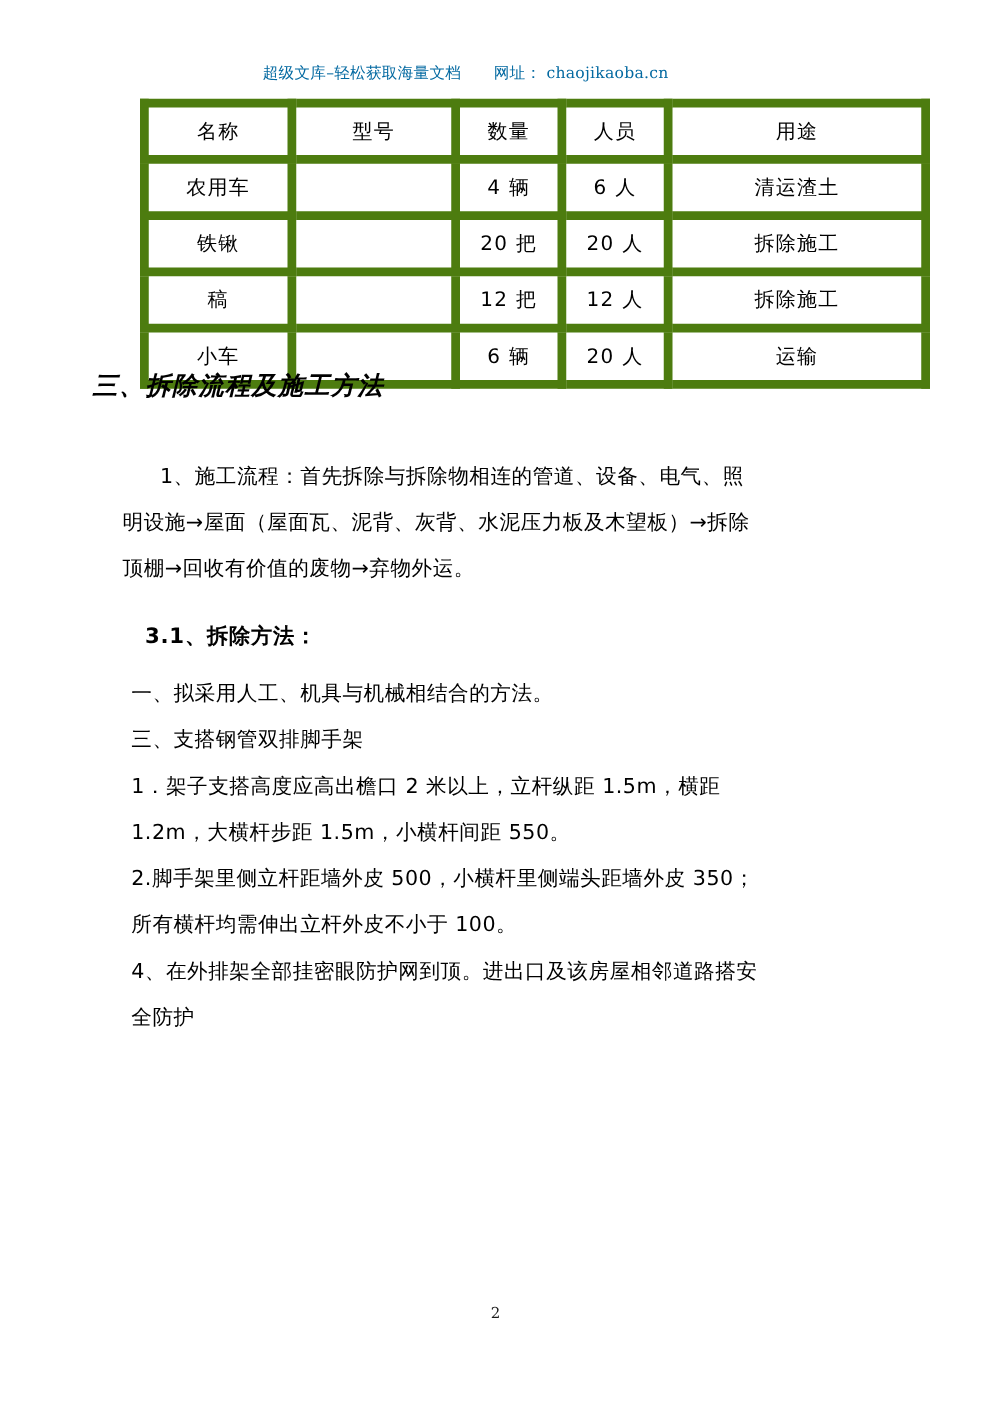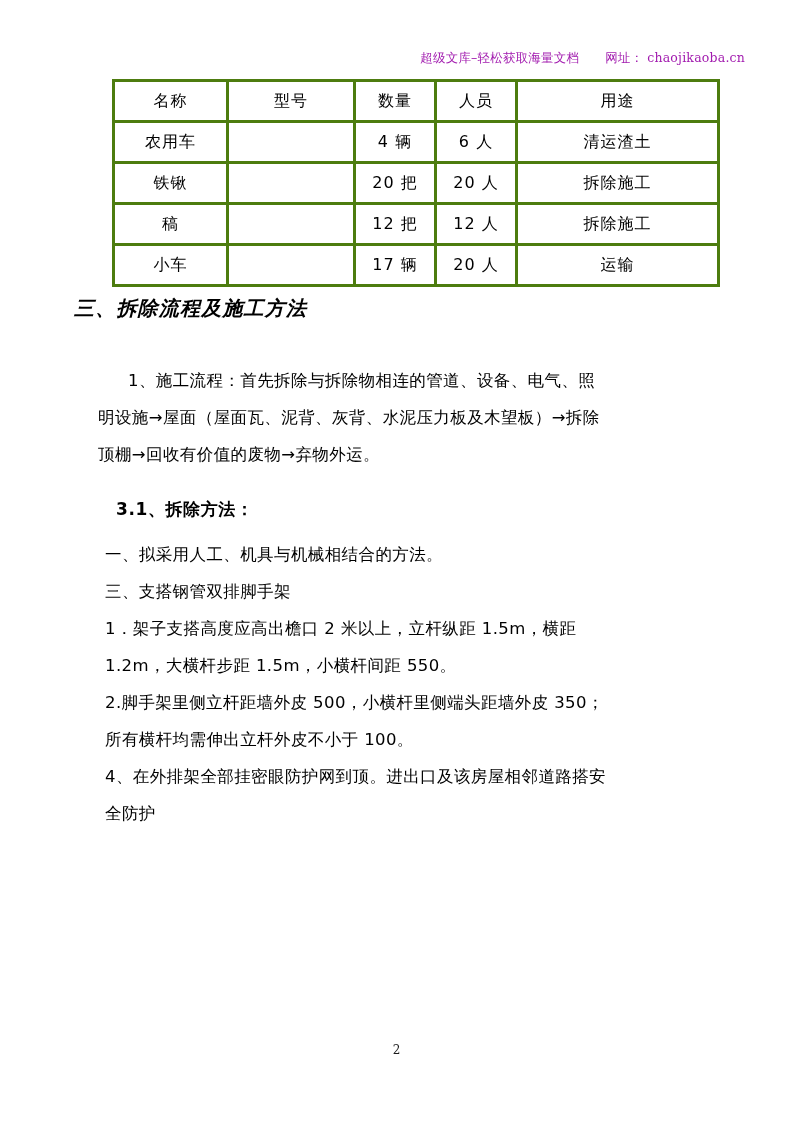--- a/index.html
+++ b/index.html
@@ -15,46 +15,46 @@
     color: #000000;
     overflow: hidden;
   }
 
   
   .page-header {
     position: absolute;
     top: 50px;
     left: 0;
     width: 793px;
-    text-align: right;
+    text-align: center;
     padding-right: 48px;
     box-sizing: border-box;
     font-size: 12.5px;
-    color: #a21caf;
+    color: #0369a1;
     letter-spacing: 0.2px;
     white-space: nowrap;
   }
   .page-header .hdr-title { margin-right: 26px; }
   .page-header .hdr-url-label { }
   .page-header .hdr-url {
     font-family: "DejaVu Serif", "Liberation Serif", serif;
     margin-left: 4px;
   }
 
   
   .equip-table {
     position: absolute;
     left: 112px;
     top: 79px;
     width: 570px;
     border-collapse: collapse;
     table-layout: fixed;
   }
   .equip-table td {
-    border: 3px solid #4d7c0f;
+    border: 7px solid #4d7c0f;
     height: 38px;
     text-align: center;
     vertical-align: middle;
     font-size: 16px;
     font-family: "DejaVu Sans", "Liberation Sans", sans-serif;
     letter-spacing: 1px;
     padding: 0 2px;
   }
   .col-name  { width: 107px; }
   .col-model { width: 120px; }
@@ -162,21 +162,21 @@
     <tr>
       <td class="col-name">稿</td>
       <td class="col-model"></td>
       <td class="col-qty">12 把</td>
       <td class="col-staff">12 人</td>
       <td class="col-use">拆除施工</td>
     </tr>
     <tr>
       <td class="col-name">小车</td>
       <td class="col-model"></td>
-      <td class="col-qty">17 辆</td>
+      <td class="col-qty">6 辆</td>
       <td class="col-staff">20 人</td>
       <td class="col-use">运输</td>
     </tr>
   </tbody>
 </table>
 
 <div class="section-heading">三、拆除流程及施工方法</div>
 
 <div class="body-block">
   <p class="p-indent2">1、施工流程：首先拆除与拆除物相连的管道、设备、电气、照明设施→屋面（屋面瓦、泥背、灰背、水泥压力板及木望板）→拆除顶棚→回收有价值的废物→弃物外运。</p>

